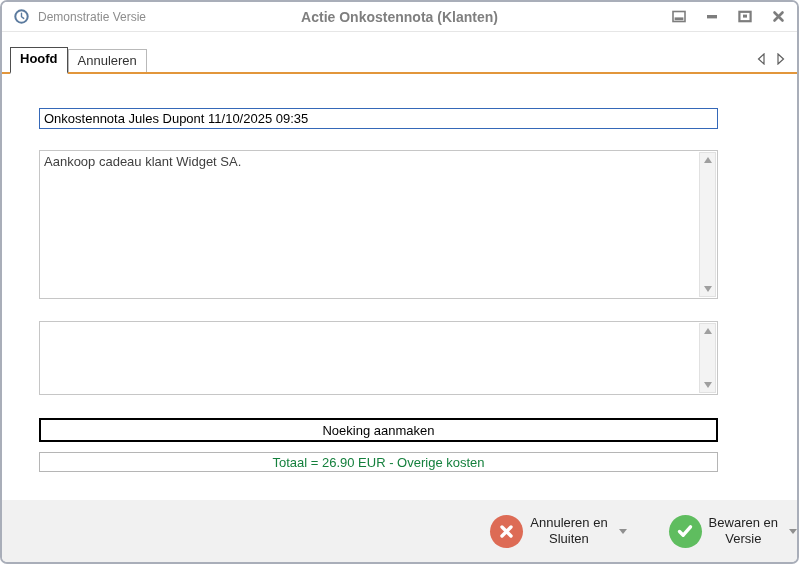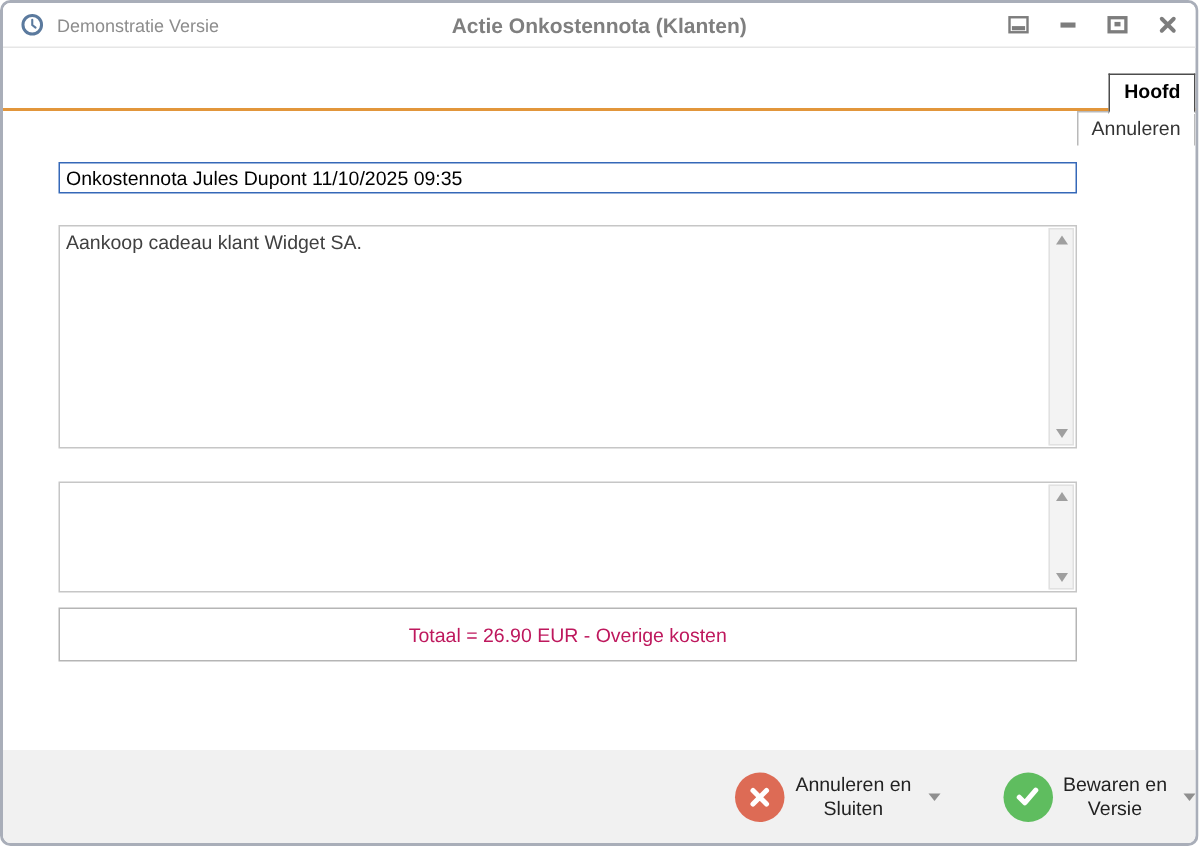--- a/index.html
+++ b/index.html
@@ -36,21 +36,20 @@
   .titlebar-right { flex: 1; display: flex; justify-content: flex-end; align-items: center; gap: 19px; }
   .win-ctrl { width: 14px; height: 14px; display: inline-flex; align-items: center; justify-content: center; cursor: default; }
   
   .tabbar {
     position: relative;
     margin-top: 17px;
     height: 25px;
     padding: 0 0 0 8px;
     display: flex; align-items: flex-end;
     border-bottom: 2px solid #e2963b;
-    flex-direction: column;
   }
   .tab {
     background: #ffffff;
     font-size: 13px;
     padding: 3px 9px 4px 9px;
     border: 1px solid #b9b9b9;
     border-bottom: none;
     color: #333333;
     position: relative;
     cursor: default;
@@ -121,25 +120,25 @@
     background: #ffffff;
     border: 2px solid #000000;
     font-family: "Liberation Sans", sans-serif;
     font-size: 13px;
     color: #000;
     text-align: center;
     cursor: pointer;
   }
   .total-box {
     width: 100%;
-    height: 36px;
+    height: 20px;
     margin-top: 10px;
     border: 1px solid #b5b5b5;
     font-size: 13px;
-    color: #be185d;
+    color: #15803d;
     display: flex; align-items: center; justify-content: center;
     background: #fff;
   }
   
   .footer {
     position: absolute; left: 0; right: 0; bottom: 0;
     height: 62px;
     background: #f1f1f1;
     display: flex; align-items: center; justify-content: flex-end;
     gap: 42px;
@@ -241,20 +240,21 @@
     </div>
 
     <div class="textbox notes">
       <textarea style=""></textarea>
       <div class="fake-scrollbar">
         <span class="arr-up"></span>
         <span class="arr-down"></span>
       </div>
     </div>
 
+    <button class="booking-button">Noeking aanmaken</button>
 
     <div class="total-box">
       <span>Totaal = 26.90 EUR - Overige kosten</span>
     </div>
 
   </div>
 
   <div class="footer">
 
     <div class="action-button">

